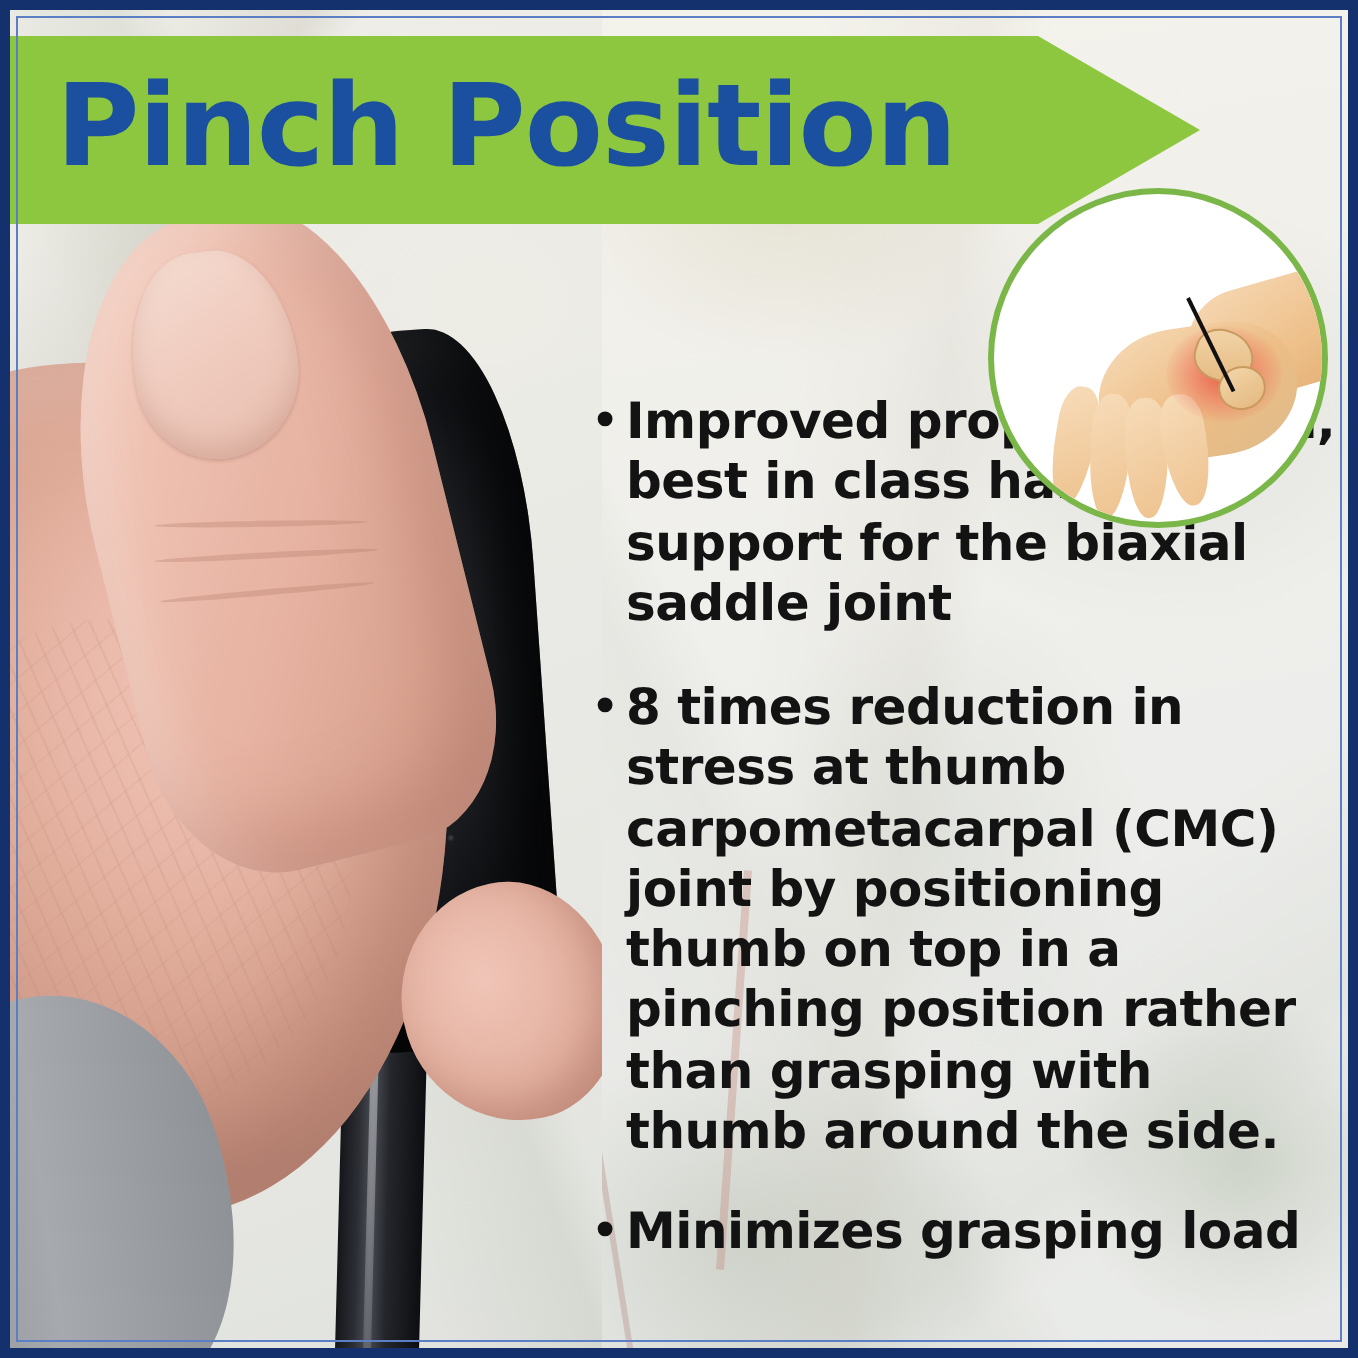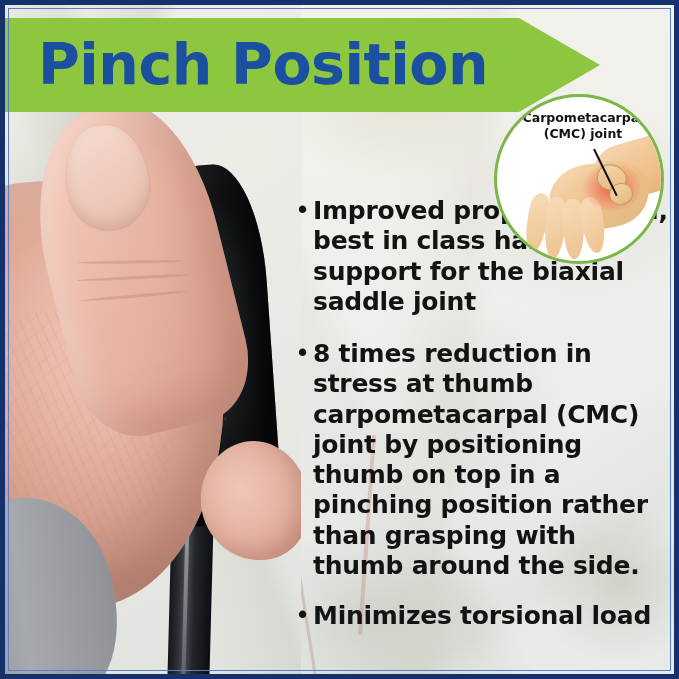--- a/index.html
+++ b/index.html
@@ -286,21 +286,20 @@
     position: absolute;
     left: 28px;
     top: 50%;
     transform: translateY(-52%);
     font-size: 57px;
     font-weight: 700;
     letter-spacing: -0.5px;
     color: #1b4fa0;
     white-space: nowrap;
     font-family: "DejaVu Sans", "Liberation Sans", sans-serif;
-    margin-left: 10px;
   }
 
   
   .inset {
     position: absolute;
     left: 494px;
     top: 94px;
     width: 170px;
     height: 170px;
     border-radius: 50%;
@@ -476,35 +475,34 @@
     <div class="anat-forearm"></div>
     <div class="anat-palm"></div>
     <div class="anat-red"></div>
     <div class="anat-bone anat-carpal"></div>
     <div class="anat-bone anat-carpal2"></div>
     <div class="anat-finger f1"></div>
     <div class="anat-finger f2"></div>
     <div class="anat-finger f3"></div>
     <div class="anat-finger f4"></div>
     <div class="inset-leader"></div>
-    <div class="inset-label"><span>Carpometacarpal</span><br><span>(CMC) joint</span></div>
   </div>
 
   <div class="bullets">
     <div class="bullet b1">
       <span class="bullet-dot">•</span>
       <span class="bullet-text">Improved proprioception, best in class hand support for the biaxial saddle joint</span>
     </div>
     <div class="bullet b2">
       <span class="bullet-dot">•</span>
       <span class="bullet-text">8 times reduction in stress at thumb carpometacarpal (CMC) joint by positioning thumb on top in a pinching position rather than grasping with thumb around the side.</span>
     </div>
     <div class="bullet">
       <span class="bullet-dot">•</span>
-      <span class="bullet-text">Minimizes torsional load</span>
+      <span class="bullet-text">Minimizes grasping load</span>
     </div>
   </div>
 
   <div class="frame">
     <div class="frame-inner"></div>
   </div>
 
 </div>
 
 </body></html>

